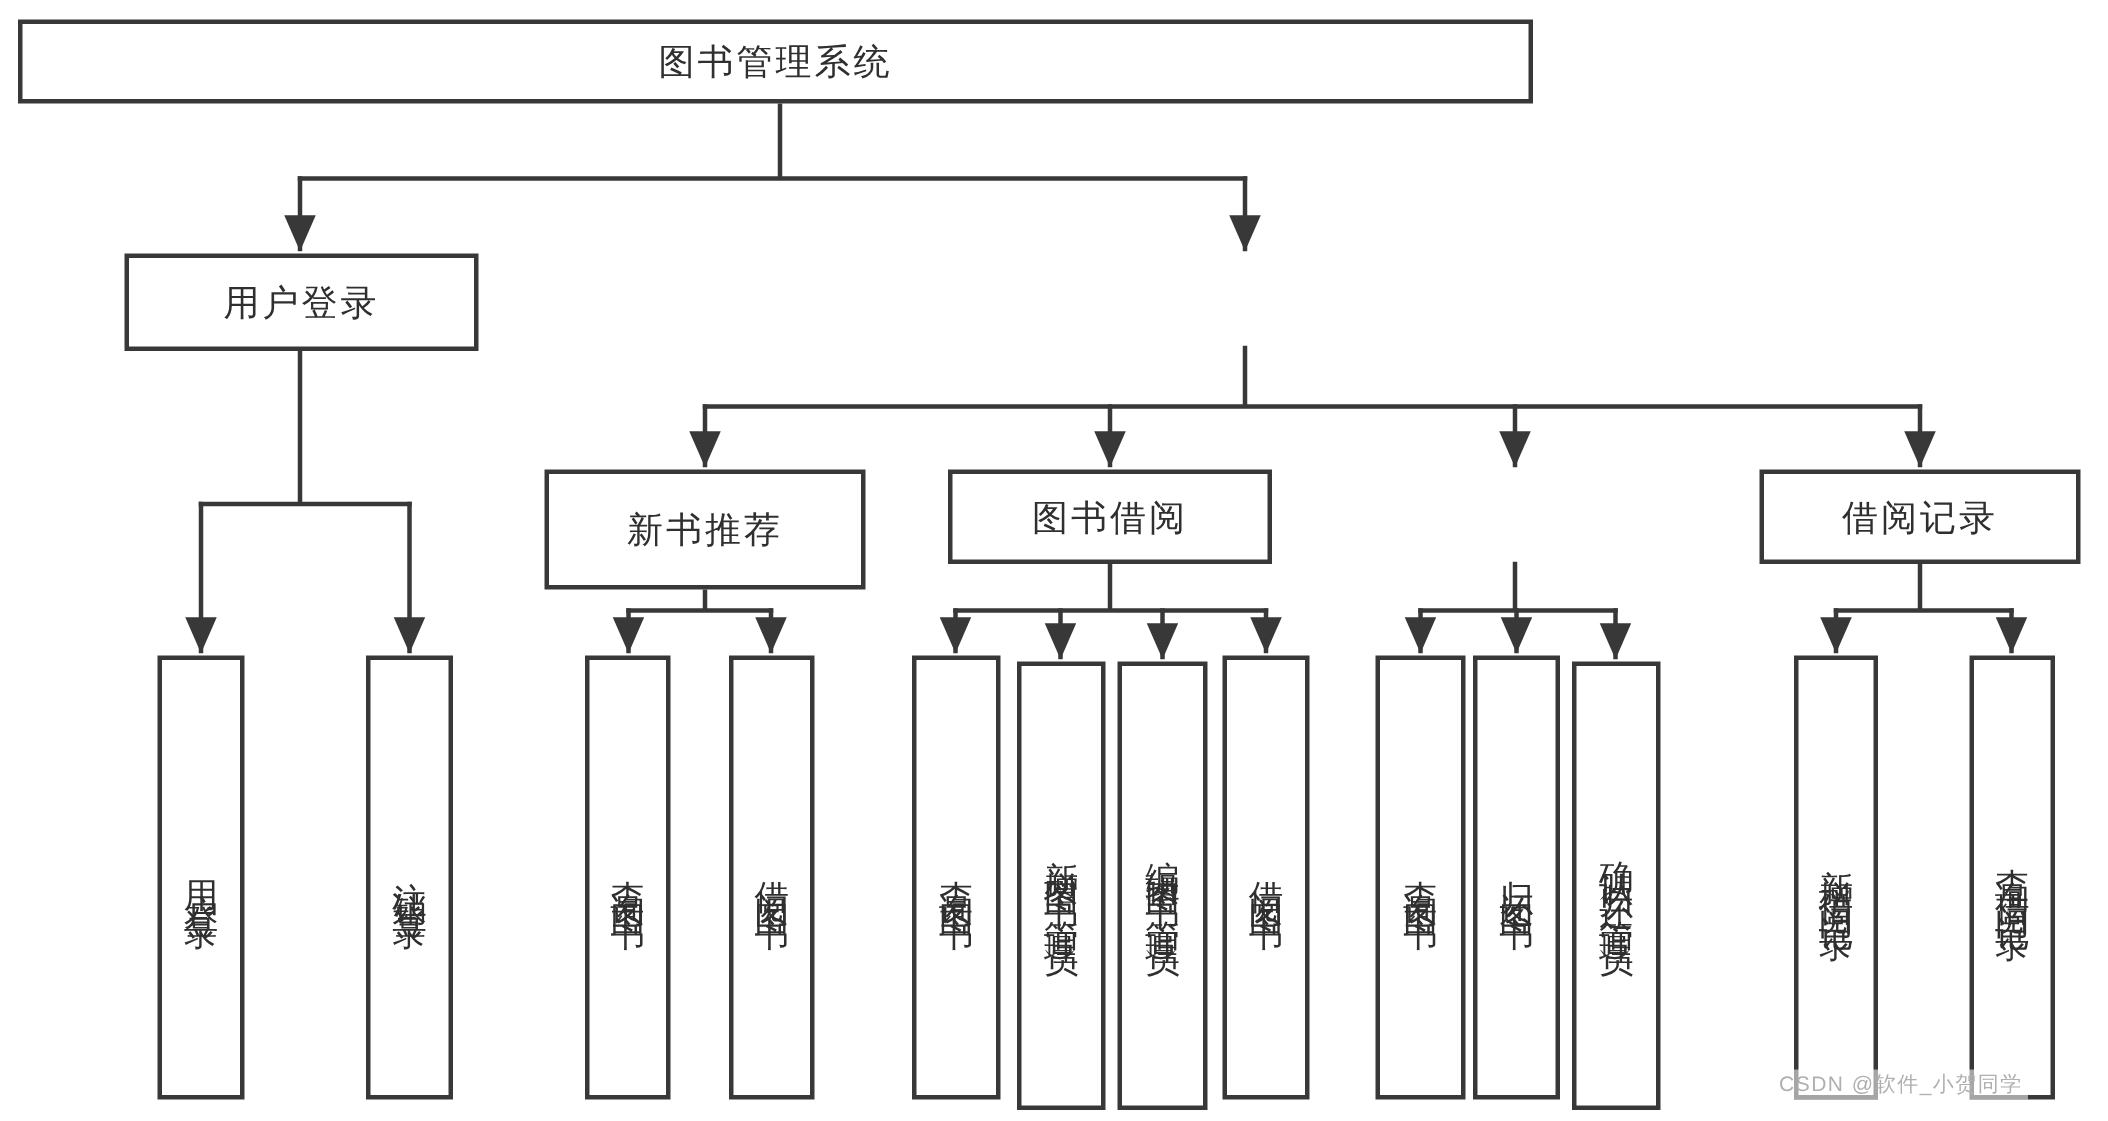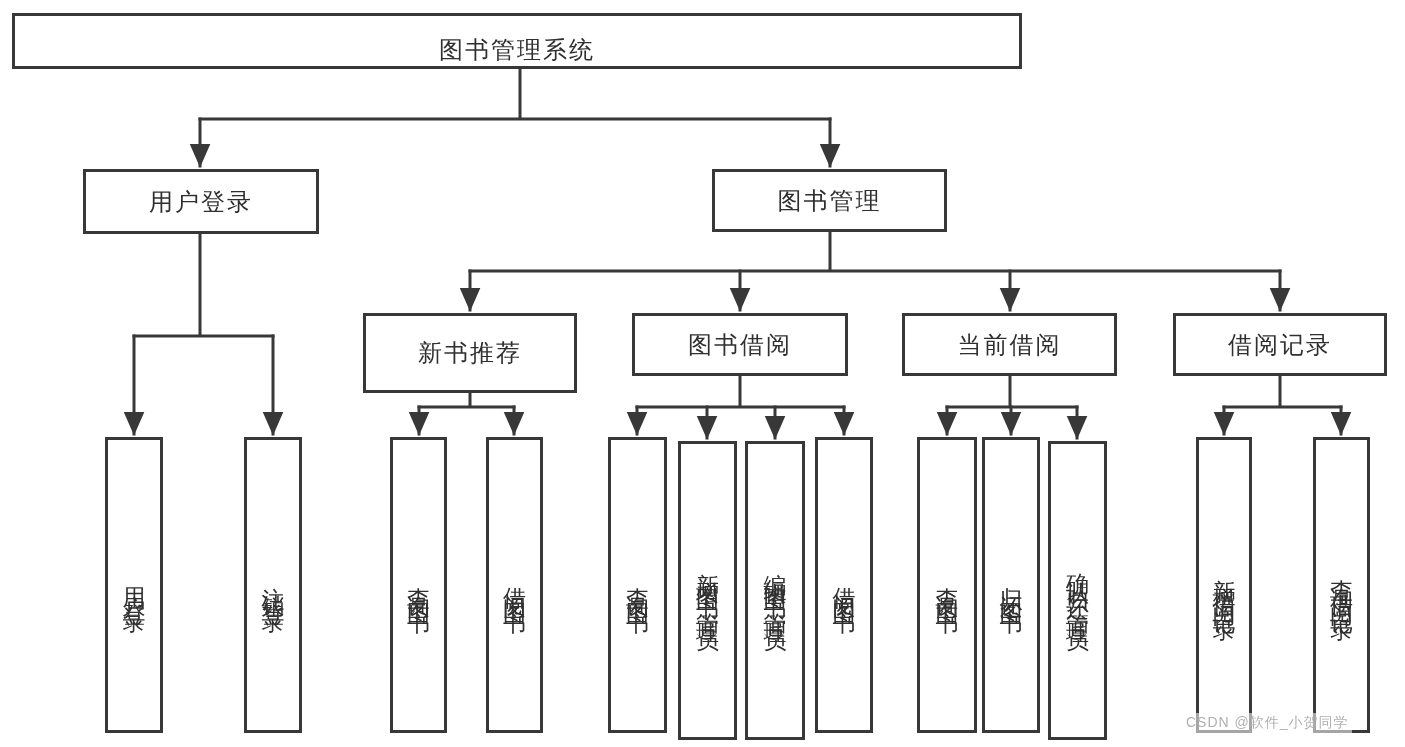--- a/index.html
+++ b/index.html
@@ -115,39 +115,33 @@
     <line class="cline" x1="844" y1="407" x2="844" y2="434" marker-end="url(#arrow)"></line>
 
     <line class="cline" x1="947" y1="407" x2="947" y2="434" marker-end="url(#arrow)"></line>
     <line class="cline" x1="1011" y1="407" x2="1011" y2="434" marker-end="url(#arrow)"></line>
     <line class="cline" x1="1077" y1="407" x2="1077" y2="438" marker-end="url(#arrow)"></line>
 
     <line class="cline" x1="1224" y1="407" x2="1224" y2="434" marker-end="url(#arrow)"></line>
     <line class="cline" x1="1341" y1="407" x2="1341" y2="434" marker-end="url(#arrow)"></line>
   </svg>
 
-  <div class="node" style="left:12px; top:13px; width:1010px; height:56px;align-items:flex-end;">
+  <div class="node" style="left:12px; top:13px; width:1010px; height:56px;">
     <span class="lbl">图书管理系统</span>
   </div>
 
   <div class="node" style="left:83px; top:169px; width:236px; height:65px;">
     <span class="lbl">用户登录</span>
-  </div>
-  <div class="node" style="left:712px; top:169px; width:235px; height:63px;">
-    <span class="lbl">图书管理</span>
   </div>
 
   <div class="node" style="left:363px; top:313px; width:214px; height:80px;">
     <span class="lbl">新书推荐</span>
   </div>
   <div class="node" style="left:632px; top:313px; width:216px; height:63px;">
     <span class="lbl">图书借阅</span>
-  </div>
-  <div class="node" style="left:902px; top:313px; width:215px; height:63px;">
-    <span class="lbl">当前借阅</span>
   </div>
   <div class="node" style="left:1173px; top:313px; width:214px; height:63px;">
     <span class="lbl">借阅记录</span>
   </div>
 
   <div class="node v" style="left:105px; top:437px; width:58px; height:296px;">
     <span class="lbl">用户登录</span>
   </div>
   <div class="node v" style="left:244px; top:437px; width:58px; height:296px;">
     <span class="lbl">注销登录</span>

